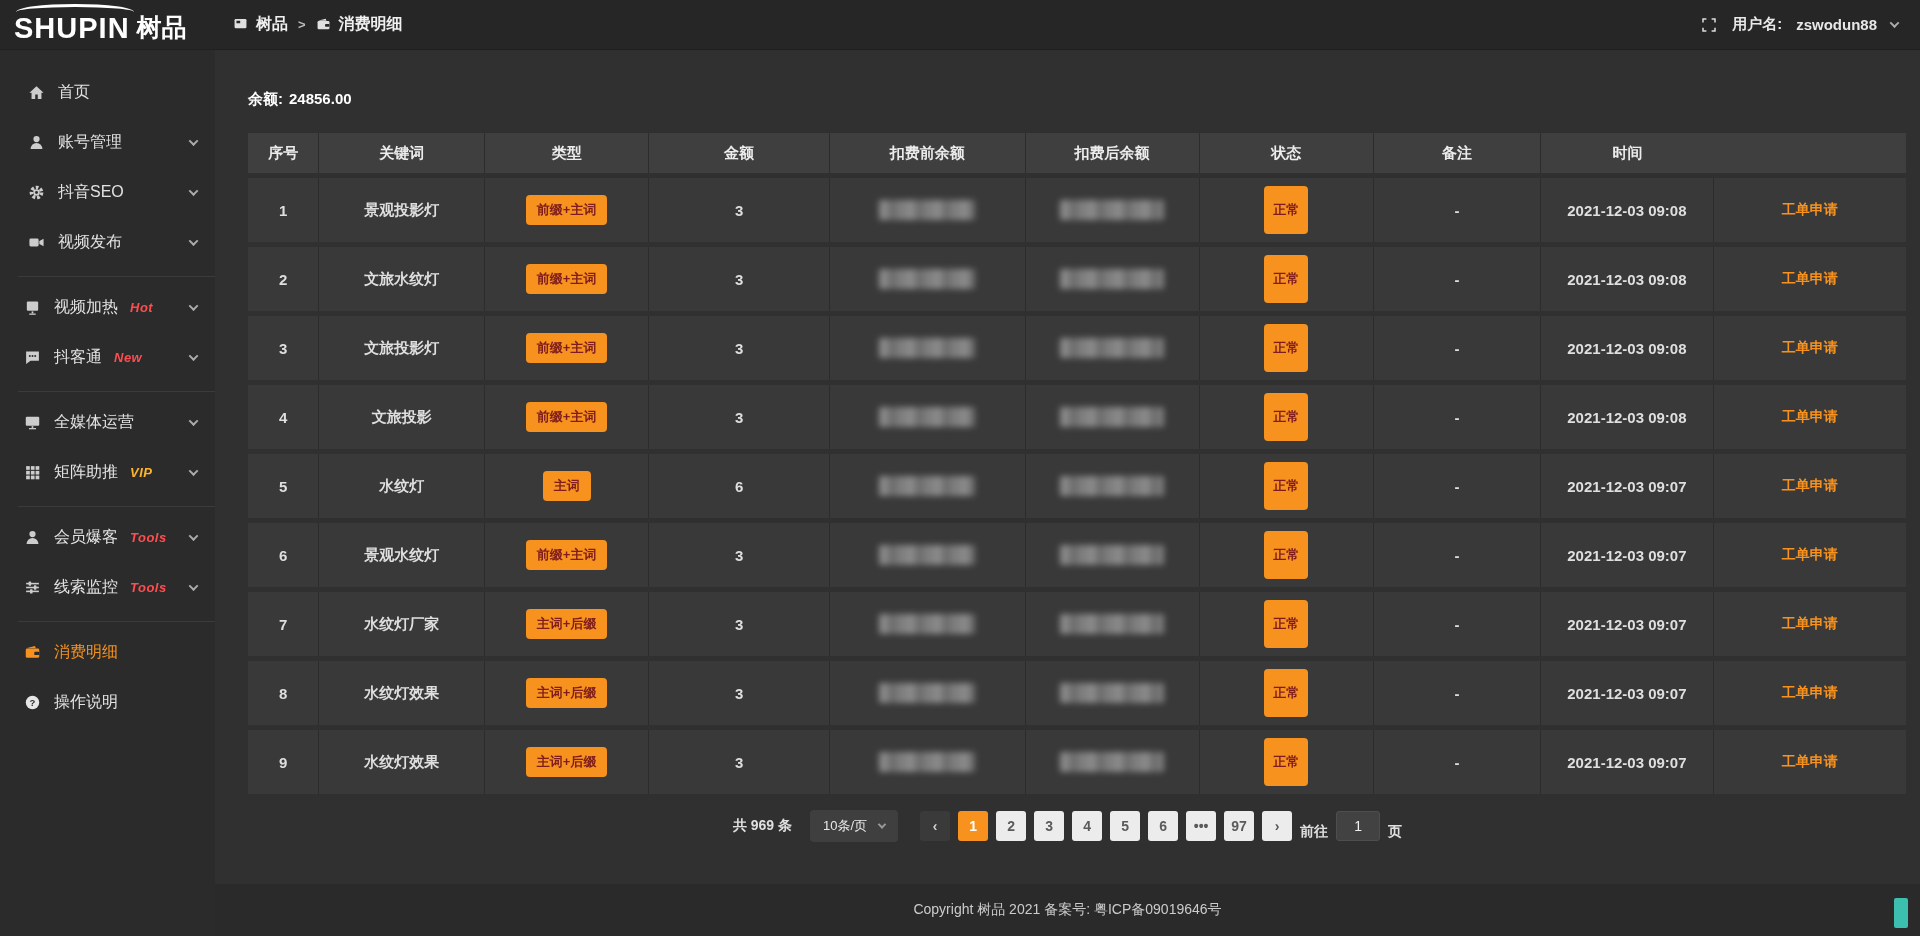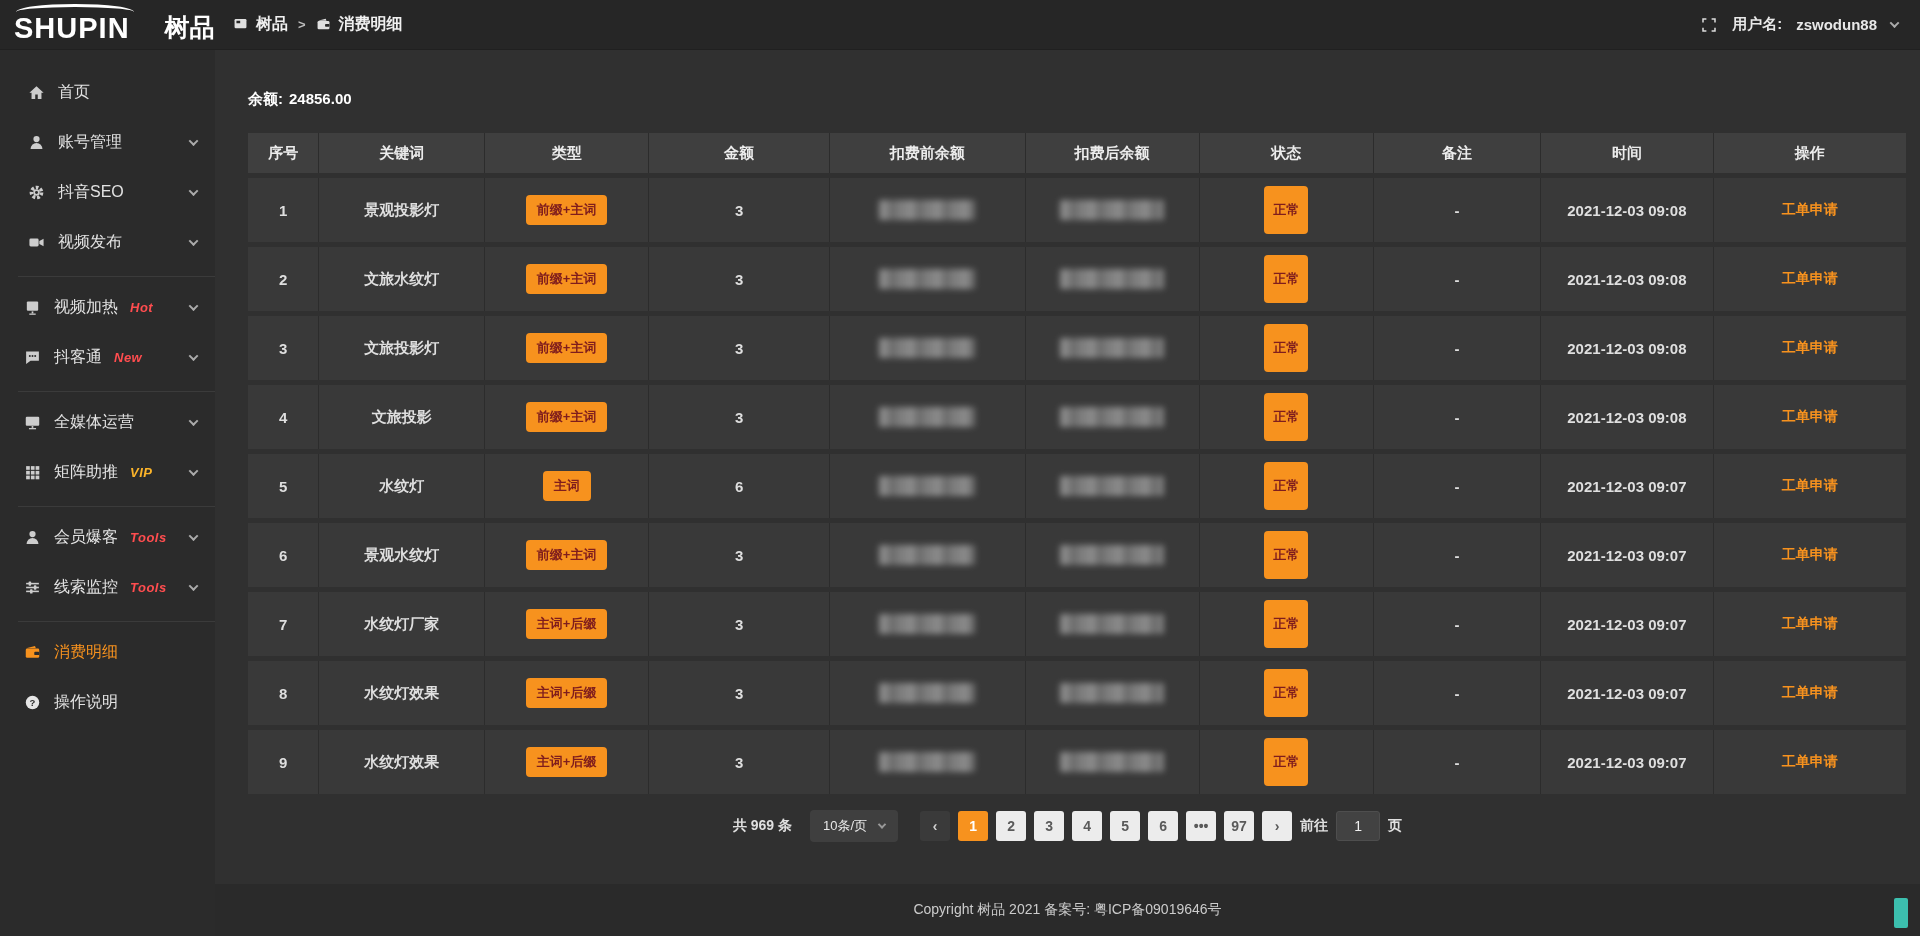--- a/index.html
+++ b/index.html
@@ -3,21 +3,21 @@
 <meta charset="utf-8">
 <style>
   * { margin:0; padding:0; box-sizing:border-box; }
   html,body { width:1920px; height:936px; overflow:hidden; background:#303030;
     font-family:"Liberation Sans","DejaVu Sans",sans-serif; }
   :root { --accent:#f7921e; --sidebar-bg:#2b2b2b; --topbar-bg:#262626; --content-bg:#303030; }
 
   
   .topbar { position:absolute; top:0; left:0; width:1920px; height:50px; background:var(--topbar-bg);
     display:flex; align-items:center; z-index:5; border-bottom:1px solid #202020;}
-  .logo { width:215px; height:50px; position:relative; padding-left:14px; display:flex; align-items:flex-end; cursor:pointer;gap:28px; }
+  .logo { width:215px; height:50px; position:relative; padding-left:14px; display:flex; align-items:flex-end; cursor:pointer; }
   .logo-arc { position:absolute; top:4px; left:16px; width:118px; height:16px;
     border-top:3px solid #fff; border-radius:50%; }
   .logo-en { font-size:29px; font-weight:800; color:#fff; letter-spacing:1px; line-height:44px; }
   .logo-cn { font-size:25px; font-weight:800; color:#fff; margin-left:7px; line-height:46px; }
   .breadcrumb { display:flex; align-items:center; margin-left:18px; gap:8px; color:#f0f0f0;
     font-size:16px; font-weight:700; }
   .bc-icon { width:15px; height:15px; display:inline-flex; color:#e0e0e0; }
   .bc-icon svg { width:15px; height:15px; fill:currentColor; }
   .bc-sep { color:#bdbdbd; font-size:13px; margin:0 2px; }
   .top-right { margin-left:auto; display:flex; align-items:center; gap:14px; padding-right:22px;
@@ -69,21 +69,21 @@
   .pagination { display:flex; align-items:center; justify-content:center; gap:8px; margin-top:16px;
     color:#e0e0e0; font-size:14px; }
   .pg-total { margin-right:10px; font-weight:700; }
   .pg-size { height:32px; background:#3f3f3f; border-radius:4px; padding:0 13px; display:flex;
     align-items:center; gap:12px; font-size:13px; color:#e8e8e8; cursor:pointer; margin-right:14px; }
   .pg-size .chev { width:6px; height:6px; border-color:#999; }
   .pg-btn { min-width:30px; height:30px; padding:0 4px; border-radius:3px; background:#ececec; color:#5a5a5a;
     font-size:14px; font-weight:700; display:flex; align-items:center; justify-content:center; cursor:pointer; }
   .pg-btn.dark { background:#3a3a3a; color:#cfcfcf; }
   .pg-btn.active { background:var(--accent); color:#fff; }
-  .pg-goto { display:flex; align-items:center; gap:8px; font-weight:600; }
+  .pg-goto { display:flex; align-items:flex-end; gap:8px; font-weight:600; }
   .pg-input { width:44px; height:30px; background:#424242; border:1px solid #4e4e4e; border-radius:3px;
     color:#f0f0f0; text-align:center; font-size:14px; font-family:inherit; }
 
   
   .footer { position:absolute; left:0; right:0; bottom:0; height:52px; background:#2a2a2a;
     display:flex; align-items:center; justify-content:center; color:#cccccc; font-size:14px; }
 
   .float-widget { position:absolute; right:12px; bottom:8px; width:14px; height:30px;
     background:#3cbfae; border-radius:2px; cursor:pointer; z-index:9; }
 </style>
@@ -285,21 +285,20 @@
       <div class="t-head">
         <div class="c w0">序号</div>
         <div class="c w1">关键词</div>
         <div class="c w2">类型</div>
         <div class="c w3">金额</div>
         <div class="c w4">扣费前余额</div>
         <div class="c w5">扣费后余额</div>
         <div class="c w6">状态</div>
         <div class="c w7">备注</div>
         <div class="c w8">时间</div>
-        <div class="c w9">操作</div>
       </div>
       <div class="t-row">
         <div class="c w0">1</div>
         <div class="c w1">景观投影灯</div>
         <div class="c w2">
           <span class="badge">前缀+主词</span>
         </div>
         <div class="c w3">3</div>
         <div class="c w4">
           <div class="blurred"></div>

